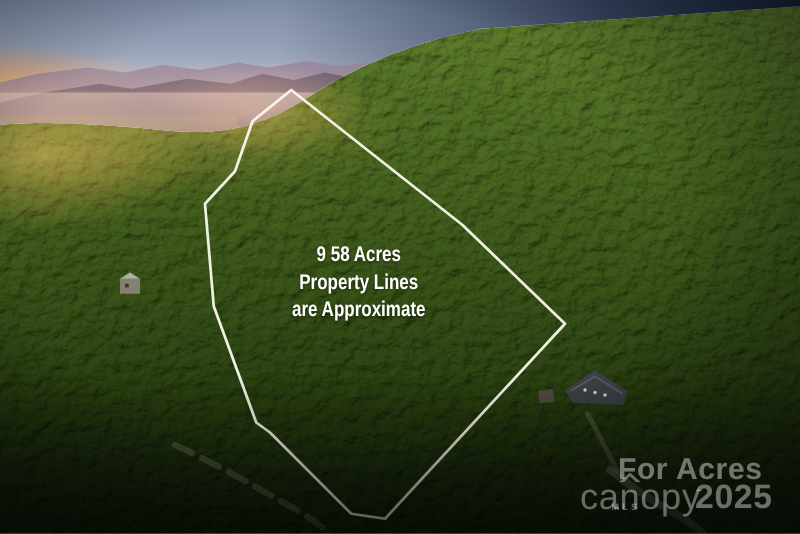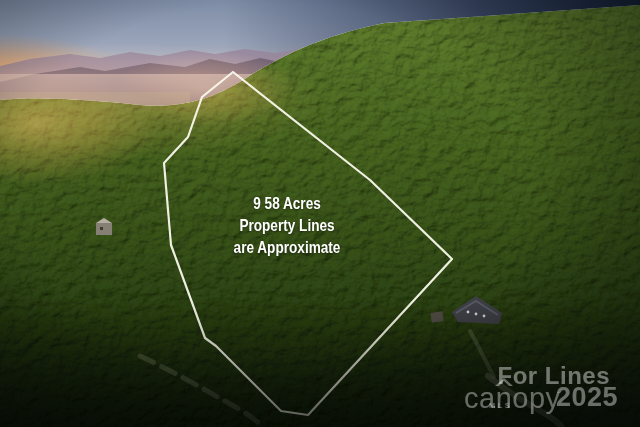--- a/index.html
+++ b/index.html
@@ -153,19 +153,19 @@
     <rect x="0" y="0" width="640" height="427" fill="url(#vig)"></rect>
     <rect x="0" y="300" width="640" height="127" fill="url(#bottomShade)"></rect>
   </svg>
 
   <div class="caption">
     <div>9 58 Acres</div>
     <div>Property Lines</div>
     <div>are Approximate</div>
   </div>
 
-  <div class="wm wm-forsale">For Lines</div>
+  <div class="wm wm-forsale">For Acres</div>
   <div class="wm wm-brand">canopy</div>
   <div class="wm-caret"></div>
   <div class="wm wm-mls">MLS</div>
   <div class="wm wm-year">2025</div>
 
 </div>
 
 </body></html>

